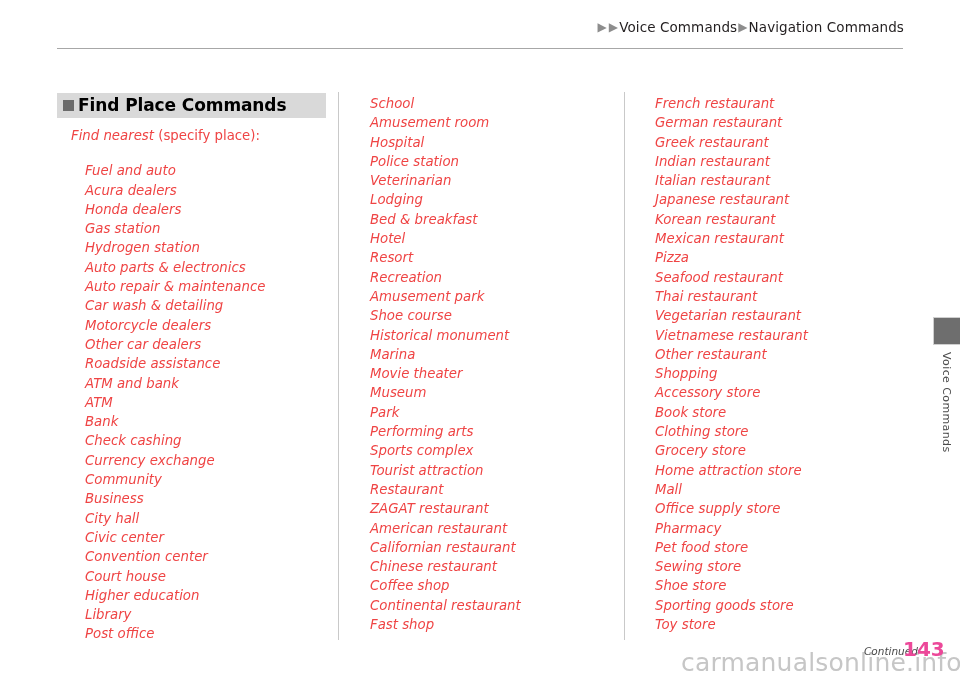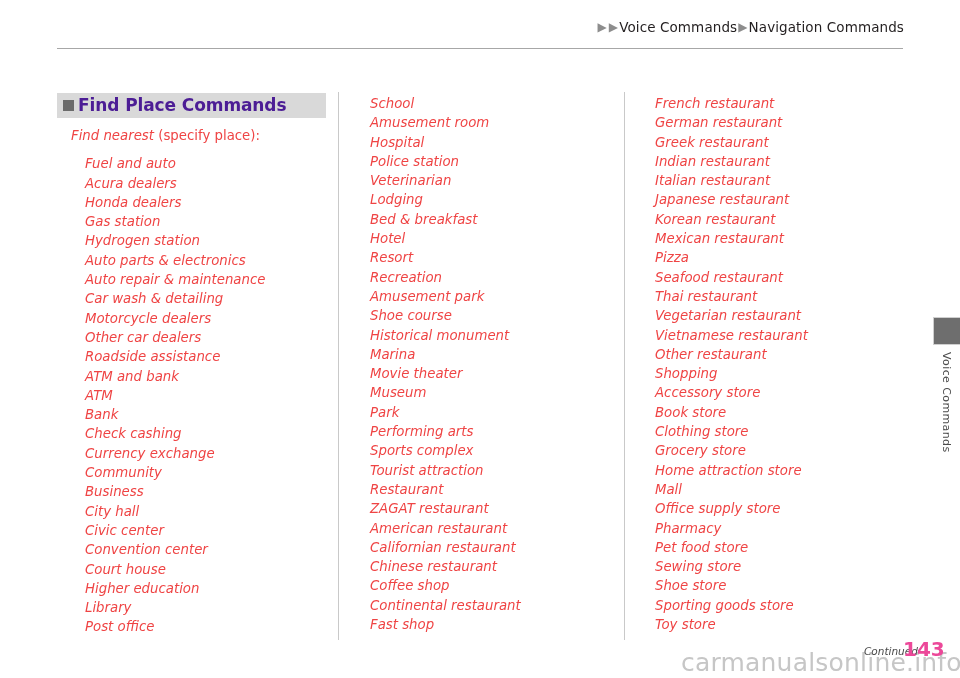--- a/index.html
+++ b/index.html
@@ -93,21 +93,21 @@
     width: 11px;
     height: 11px;
     background: #6b6b6b;
     margin-left: 6px;
     margin-right: 4px;
     flex: 0 0 auto;
   }
   #section-title {
     font-size: 17px;
     font-weight: bold;
-    color: #4c1d95;
+    color: #000000;
     line-height: 1;
     letter-spacing: -0.1px;
     white-space: nowrap;
   }
 
   
   .col-divider {
     position: absolute;
     top: 92px;
     width: 1px;
@@ -124,21 +124,21 @@
     line-height: 19.3px;
     color: #ef4444;
   }
   #column-1 { left: 57px;  top: 126px; width: 270px; }
   #column-2 { left: 370px; top: 94px;  width: 245px; }
   #column-3 { left: 655px; top: 94px;  width: 275px; }
 
   .intro-line {
     white-space: nowrap;
     padding-left: 14px;
-    margin-bottom: 9px;
+    margin-bottom: 16px;
   }
   .intro-em { font-style: italic; }
   .intro-plain { font-style: normal; }
 
   .place-list {
     list-style: none;
     margin: 0;
     padding: 0;
   }
   .place-item {

